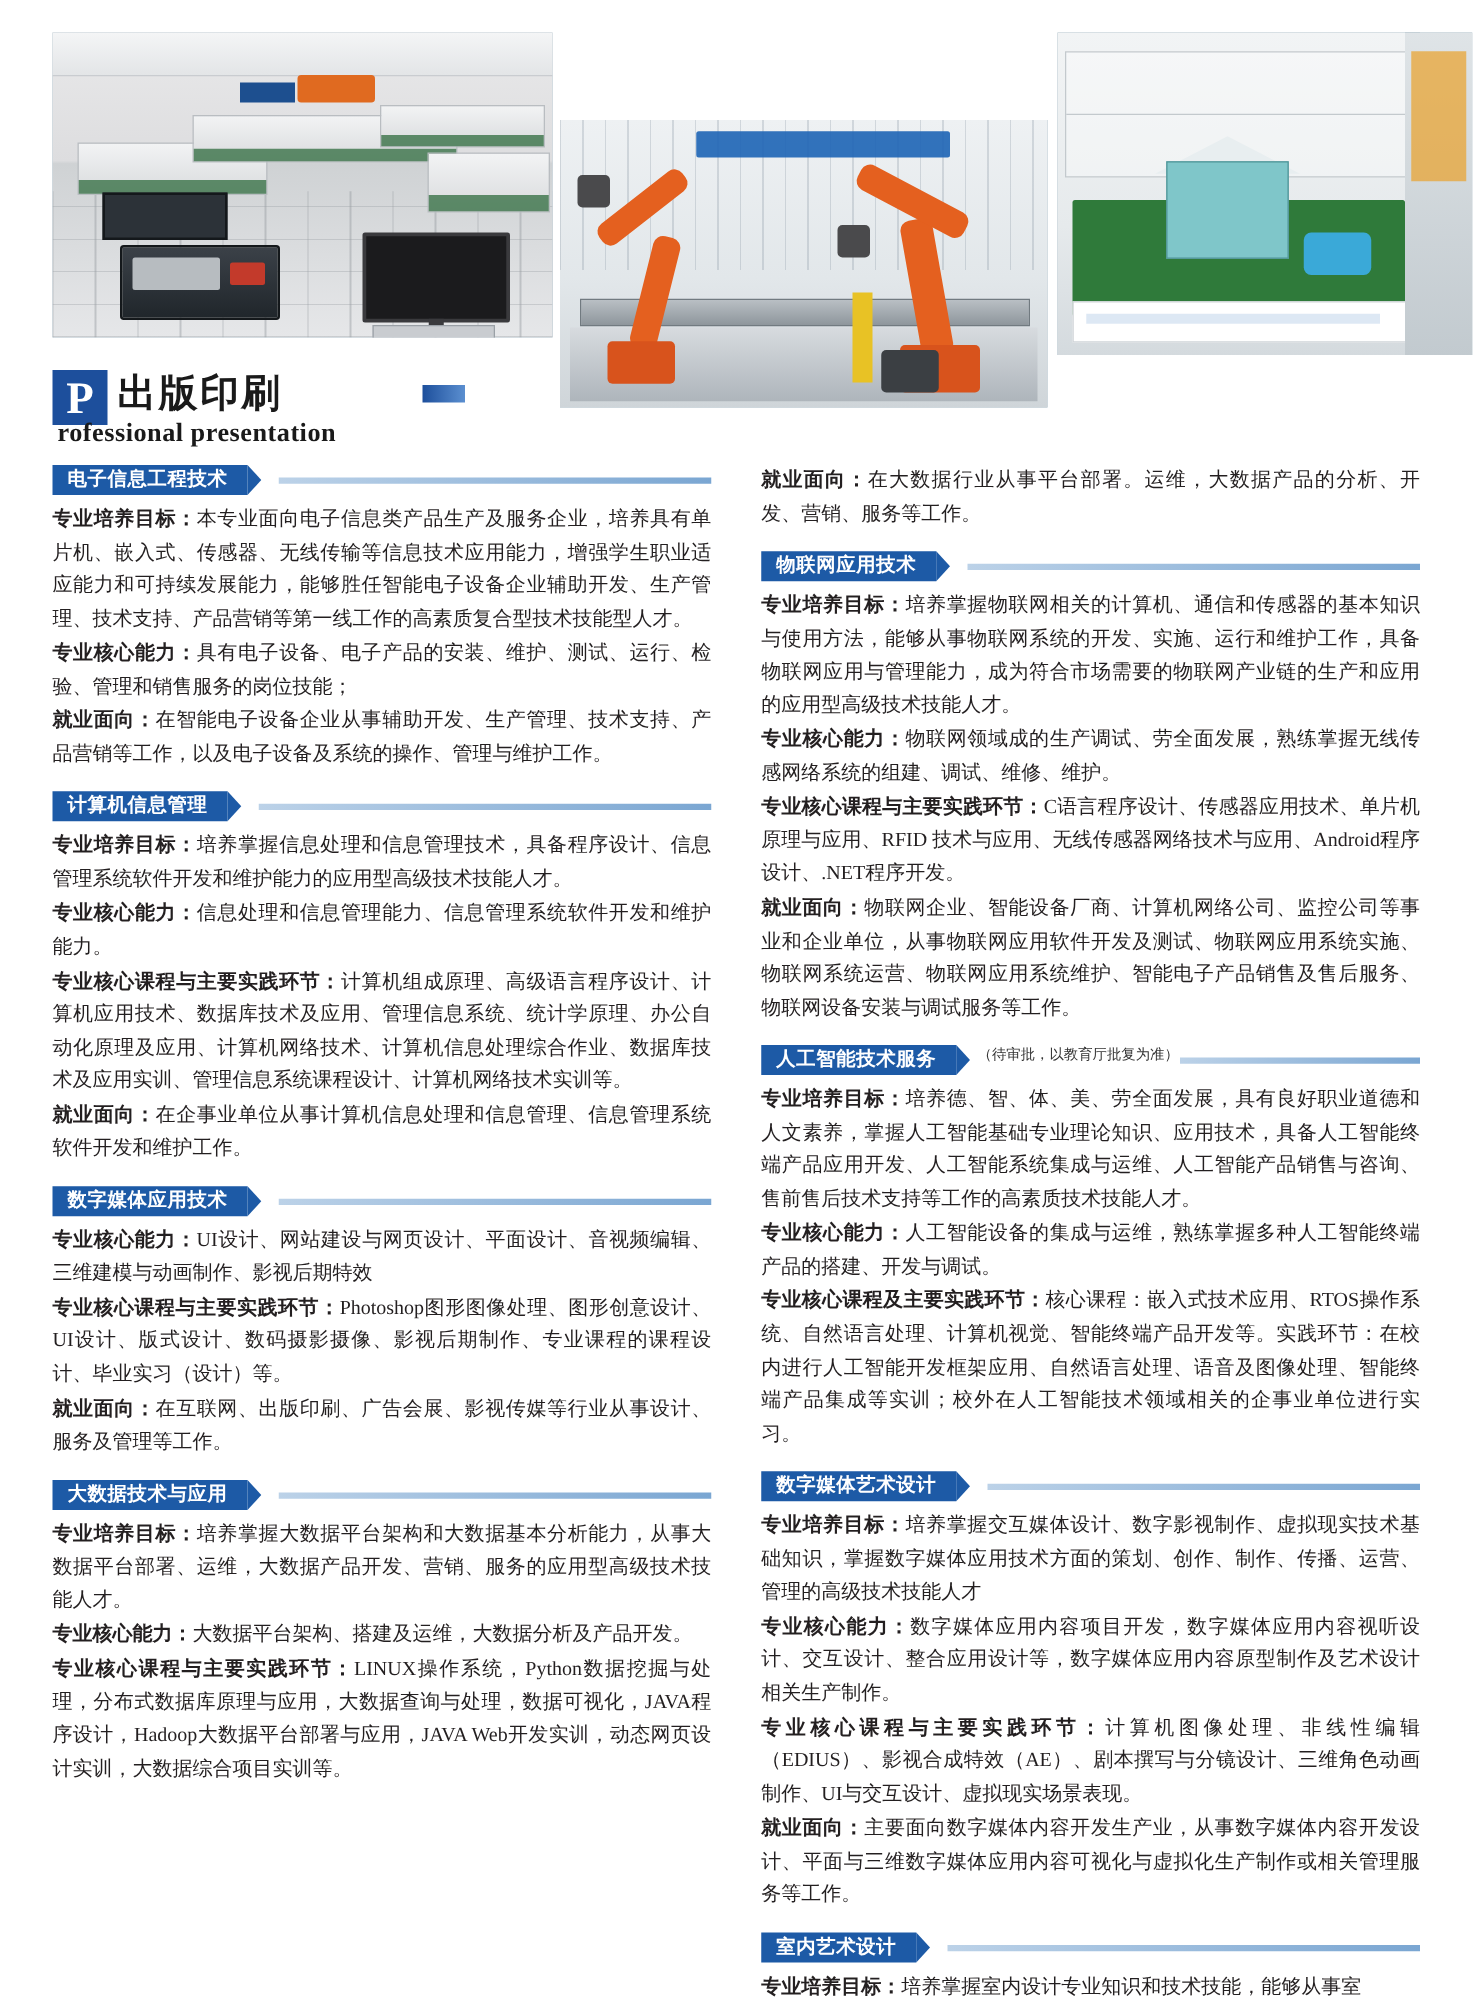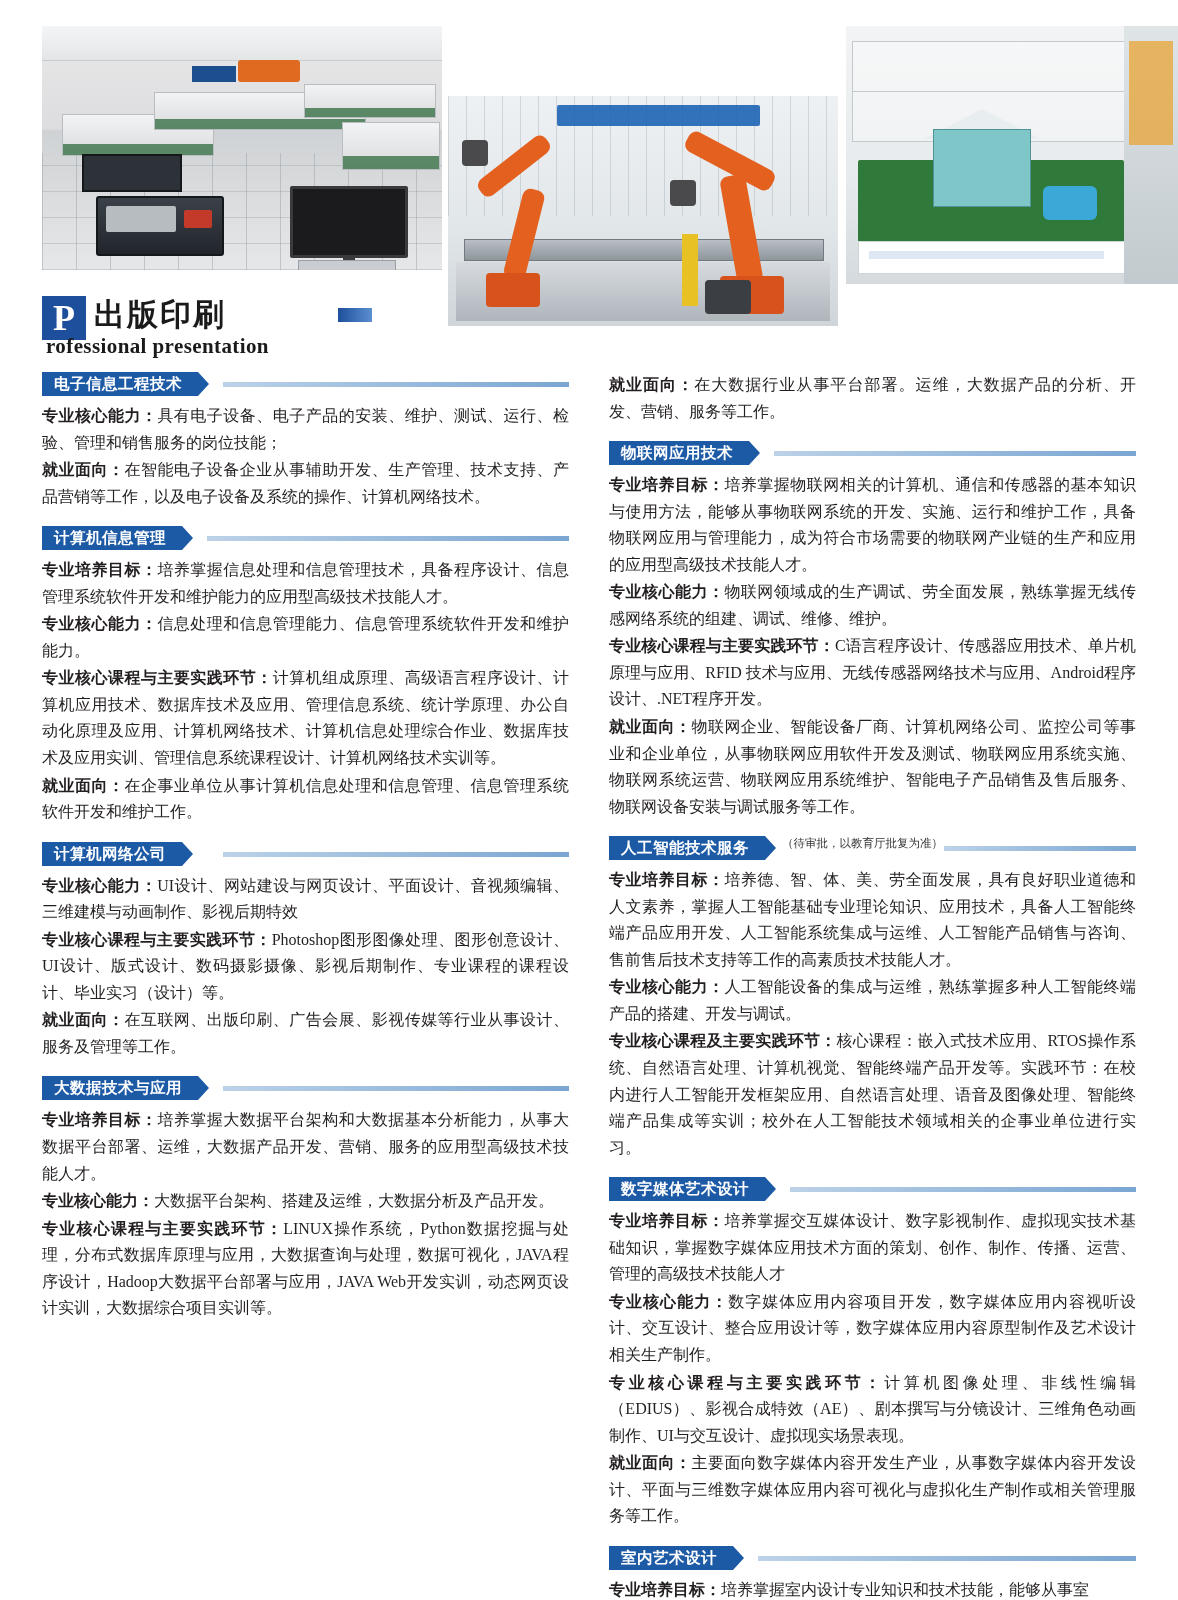--- a/index.html
+++ b/index.html
@@ -271,36 +271,37 @@
   <div class="brand-rule"></div>
 </div>
 
 <div class="columns">
   <div class="col" id="col-left">
       <div class="sec">
         <div class="sec-head">
           <div class="ribbon">电子信息工程技术</div>
           <div class="tail" style="width: 346px;"></div>
         </div>
+        <p class="para"><b>专业培养目标：</b><span>本专业面向电子信息类产品生产及服务企业，培养具有单片机、嵌入式、传感器、无线传输等信息技术应用能力，增强学生职业适应能力和可持续发展能力，能够胜任智能电子设备企业辅助开发、生产管理、技术支持、产品营销等第一线工作的高素质复合型技术技能型人才。</span></p>
         <p class="para"><b>专业核心能力：</b><span>具有电子设备、电子产品的安装、维护、测试、运行、检验、管理和销售服务的岗位技能；</span></p>
-        <p class="para"><b>就业面向：</b><span>在智能电子设备企业从事辅助开发、生产管理、技术支持、产品营销等工作，以及电子设备及系统的操作、计算机网络技术。</span></p>
+        <p class="para"><b>就业面向：</b><span>在智能电子设备企业从事辅助开发、生产管理、技术支持、产品营销等工作，以及电子设备及系统的操作、管理与维护工作。</span></p>
       </div>
       <div class="sec">
         <div class="sec-head">
           <div class="ribbon">计算机信息管理</div>
           <div class="tail" style="width: 362px;"></div>
         </div>
         <p class="para"><b>专业培养目标：</b><span>培养掌握信息处理和信息管理技术，具备程序设计、信息管理系统软件开发和维护能力的应用型高级技术技能人才。</span></p>
         <p class="para"><b>专业核心能力：</b><span>信息处理和信息管理能力、信息管理系统软件开发和维护能力。</span></p>
         <p class="para"><b>专业核心课程与主要实践环节：</b><span>计算机组成原理、高级语言程序设计、计算机应用技术、数据库技术及应用、管理信息系统、统计学原理、办公自动化原理及应用、计算机网络技术、计算机信息处理综合作业、数据库技术及应用实训、管理信息系统课程设计、计算机网络技术实训等。</span></p>
         <p class="para"><b>就业面向：</b><span>在企事业单位从事计算机信息处理和信息管理、信息管理系统软件开发和维护工作。</span></p>
       </div>
       <div class="sec">
         <div class="sec-head">
-          <div class="ribbon">计算机网络公司</div>
+          <div class="ribbon">数字媒体应用技术</div>
           <div class="tail" style="width: 346px;"></div>
         </div>
         <p class="para"><b>专业核心能力：</b><span>UI设计、网站建设与网页设计、平面设计、音视频编辑、三维建模与动画制作、影视后期特效</span></p>
         <p class="para"><b>专业核心课程与主要实践环节：</b><span>Photoshop图形图像处理、图形创意设计、UI设计、版式设计、数码摄影摄像、影视后期制作、专业课程的课程设计、毕业实习（设计）等。</span></p>
         <p class="para"><b>就业面向：</b><span>在互联网、出版印刷、广告会展、影视传媒等行业从事设计、服务及管理等工作。</span></p>
       </div>
       <div class="sec">
         <div class="sec-head">
           <div class="ribbon">大数据技术与应用</div>
           <div class="tail" style="width: 346px;"></div>

